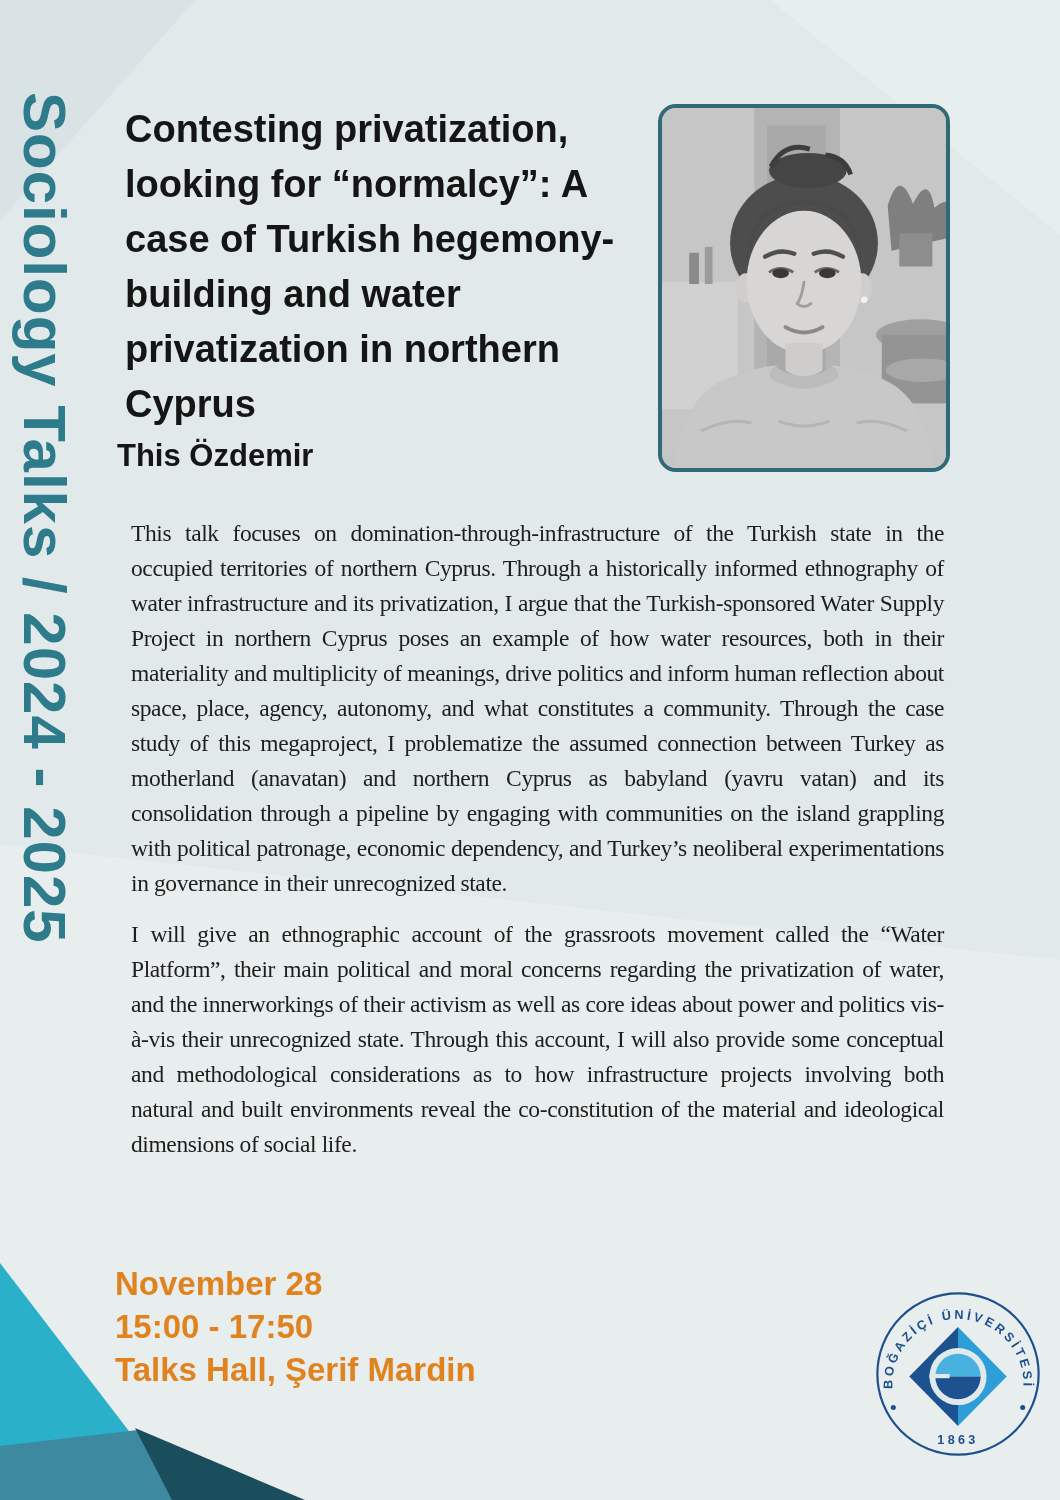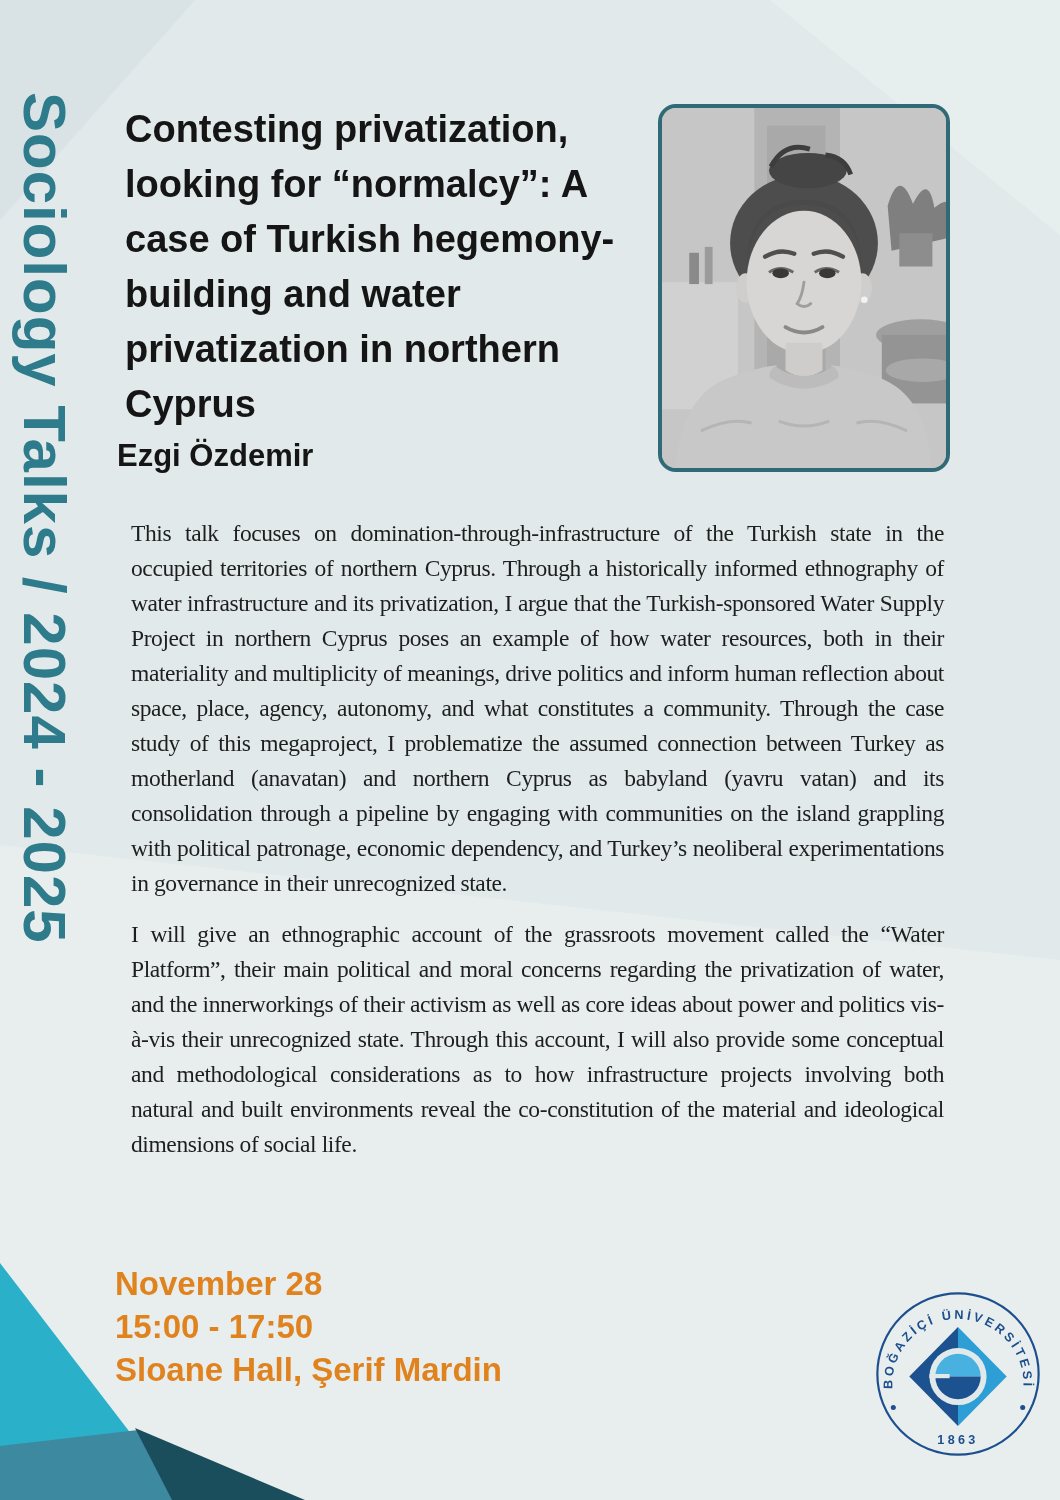--- a/index.html
+++ b/index.html
@@ -112,21 +112,21 @@
     <polygon points="0,845 1060,960 1060,1500 0,1500" fill="#e8eeee"></polygon>
     <polygon points="0,1263 145,1452 0,1452" fill="#2ab0c9"></polygon>
     <polygon points="0,1446 138,1430 258,1500 0,1500" fill="#3d89a0"></polygon>
     <polygon points="135,1428 305,1500 172,1500" fill="#1b4e5c"></polygon>
   </svg>
 
   <div class="sidebar-title">Sociology Talks / 2024 - 2025</div>
 
   <h1 class="talk-title" style="margin:8px">Contesting privatization, looking for “normalcy”: A case of Turkish hegemony-building and water privatization in northern Cyprus</h1>
 
-  <div class="speaker-name">Ezgi Özdemir</div>
+  <div class="speaker-name">This Özdemir</div>
 
   <div class="speaker-photo">
     <svg viewBox="0 0 292 368" preserveAspectRatio="none" aria-hidden="true">
 
       <rect x="0" y="0" width="292" height="368" fill="#c6c6c6"></rect>
       <rect x="95" y="0" width="88" height="300" fill="#b4b4b4"></rect>
       <rect x="108" y="18" width="60" height="125" fill="#a9a9a9"></rect>
       <rect x="108" y="160" width="60" height="115" fill="#a9a9a9"></rect>
       <rect x="0" y="178" width="78" height="130" fill="#d1d1d1"></rect>
       <rect x="28" y="148" width="10" height="32" fill="#8a8a8a"></rect>
@@ -172,21 +172,21 @@
   </div>
 
   <div class="abstract">
     <p>This talk focuses on domination-through-infrastructure of the Turkish state in the occupied territories of northern Cyprus. Through a historically informed ethnography of water infrastructure and its privatization, I argue that the Turkish-sponsored Water Supply Project in northern Cyprus poses an example of how water resources, both in their materiality and multiplicity of meanings, drive politics and inform human reflection about space, place, agency, autonomy, and what constitutes a community. Through the case study of this megaproject, I problematize the assumed connection between Turkey as motherland (anavatan) and northern Cyprus as babyland (yavru vatan) and its consolidation through a pipeline by engaging with communities on the island grappling with political patronage, economic dependency, and Turkey’s neoliberal experimentations in governance in their unrecognized state.</p>
     <p>I will give an ethnographic account of the grassroots movement called the “Water Platform”, their main political and moral concerns regarding the privatization of water, and the innerworkings of their activism as well as core ideas about power and politics vis-à-vis their unrecognized state. Through this account, I will also provide some conceptual and methodological considerations as to how infrastructure projects involving both natural and built environments reveal the co-constitution of the material and ideological dimensions of social life.</p>
   </div>
 
   <div class="event-details">
     <div>November 28</div>
     <div>15:00 - 17:50</div>
-    <div>Sloane Hall, Şerif Mardin</div>
+    <div>Talks Hall, Şerif Mardin</div>
   </div>
 
   <div class="university-logo">
     <svg viewBox="0 0 200 200" aria-hidden="true">
       <defs>
         <path id="logoArc" d="M 24,130 A 78,78 0 1 1 176,130" fill="none"></path>
       </defs>
       <circle cx="100" cy="100" r="96" fill="none" stroke="#1d4f8f" stroke-width="2.6"></circle>
 
       <polygon points="100,44 100,162 42,103" fill="#1d5290"></polygon>

